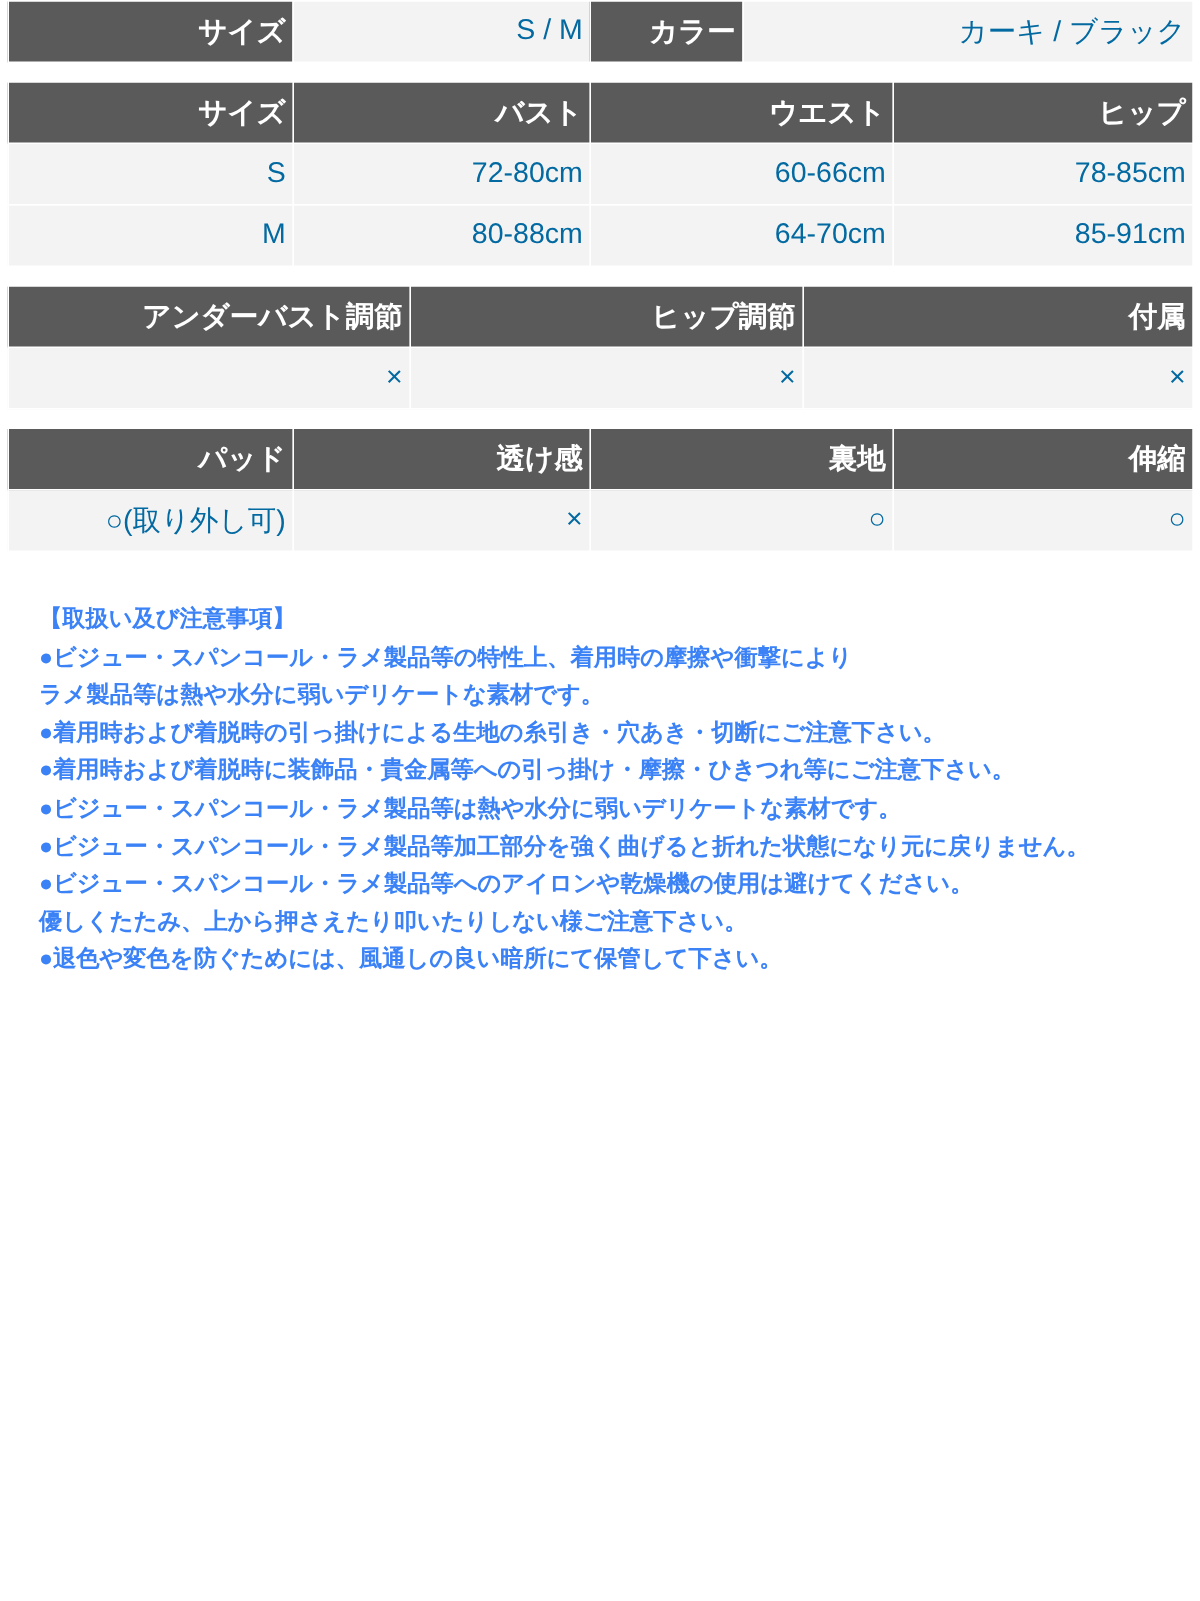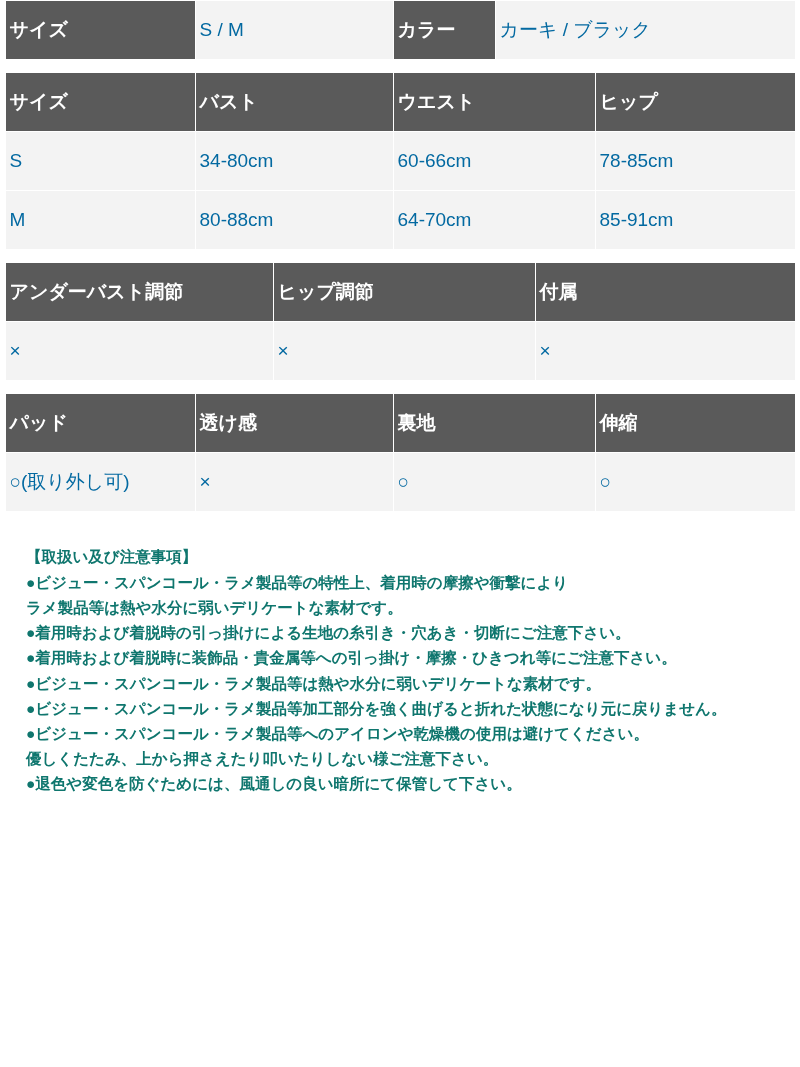--- a/index.html
+++ b/index.html
@@ -22,45 +22,45 @@
   }
 
   table.spec {
     border-collapse: collapse;
     table-layout: fixed;
     width: 790px;
     margin: 0 auto;
   }
   table.spec td {
     border: 1px solid #ffffff;
-    text-align: left;
+    text-align: right;
     vertical-align: middle;
     font-size: 19px;
     height: 40px;
-    padding: 9px 4px;
+    padding: 0 4px;
     background: #f3f3f3;
   }
   .hdr {
     background: #5a5a5a !important;
     color: #ffffff;
     font-weight: bold;
   }
   .val {
     background: #f2f2f2;
     color: #0369a1;
   }
 
   .block1 { margin-top: 8px; }
   .block-gap { height: 12px; }
 
   .notes {
     margin: 32px 26px 12px 26px;
     font-size: 15.5px;
     line-height: 1.62;
-    color: #0f766e;
+    color: #3b82f6;
   }
   .notes .title {
     font-weight: bold;
     margin-bottom: 1px;
   }
   .notes p {
     margin: 0;
     white-space: nowrap;
     font-weight: bold;
   }
@@ -98,21 +98,21 @@
     </colgroup>
     <tbody>
       <tr>
         <td class="hdr">サイズ</td>
         <td class="hdr">バスト</td>
         <td class="hdr">ウエスト</td>
         <td class="hdr">ヒップ</td>
       </tr>
       <tr>
         <td class="val">S</td>
-        <td class="val">34-80cm</td>
+        <td class="val">72-80cm</td>
         <td class="val">60-66cm</td>
         <td class="val">78-85cm</td>
       </tr>
       <tr>
         <td class="val">M</td>
         <td class="val">80-88cm</td>
         <td class="val">64-70cm</td>
         <td class="val">85-91cm</td>
       </tr>
     </tbody>

